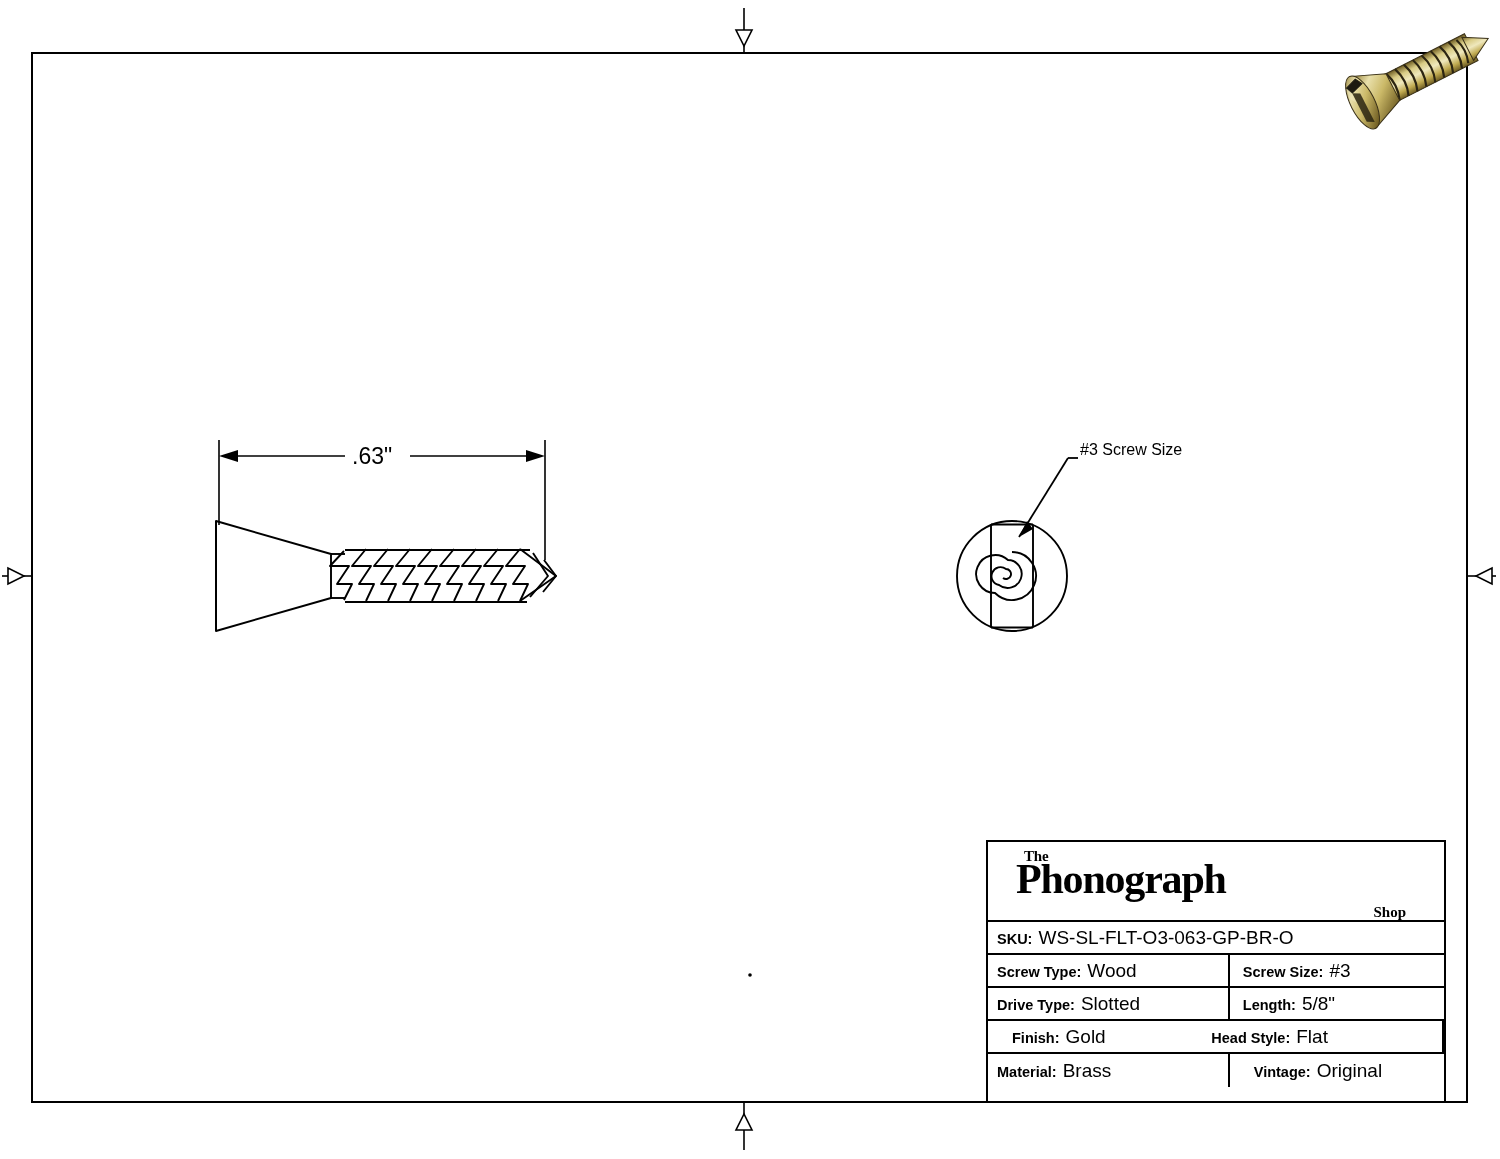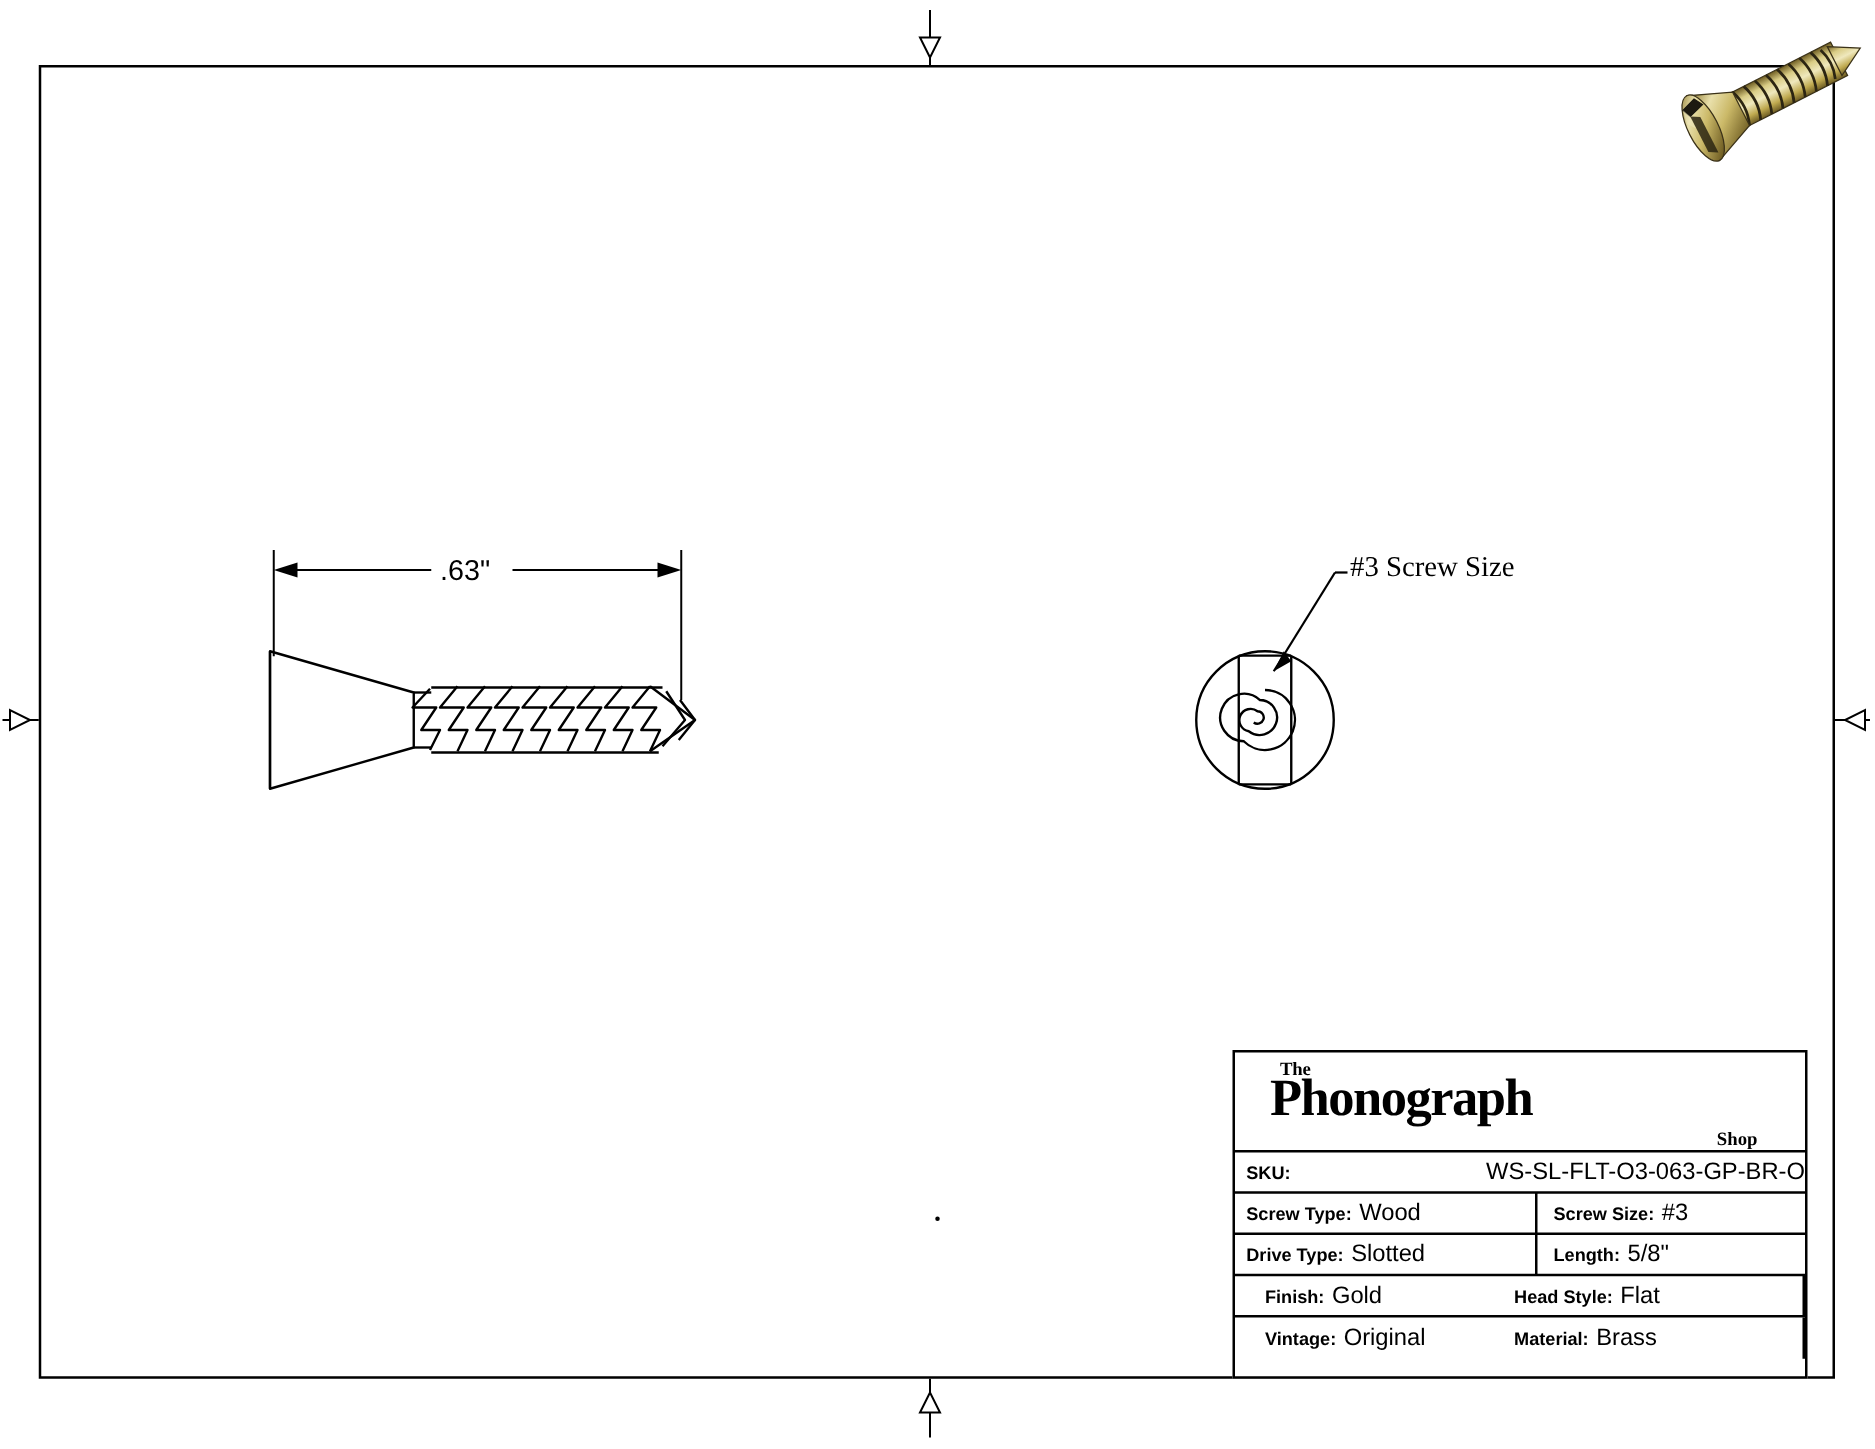--- a/index.html
+++ b/index.html
@@ -104,21 +104,20 @@
   }
   .tb-cell.left {
     width: 245px;
     border-right: 2px solid #000;
   }
   .tb-cell.right {
     width: 217px;
   }
   .tb-cell.full {
     width: 456px;
-    justify-content: space-between;
   }
   .tb-label {
     font-size: 14.5px;
     font-weight: bold;
     color: #000;
     margin-right: 6px;
   }
   .tb-value {
     font-size: 19px;
     color: #000;
@@ -129,23 +128,23 @@
 
   
   .dim-label {
     position: absolute;
     font-size: 23px;
     color: #000;
     font-family: "Liberation Sans", sans-serif;
   }
   .callout-label {
     position: absolute;
-    font-size: 23px;
-    color: #000;
-    font-family: Liberation Serif, serif;
+    font-size: 16px;
+    color: #000;
+    font-family: Liberation Sans, sans-serif;
     white-space: nowrap;
   }
 </style>
 </head>
 <body>
 
 <div id="sheet">
 
   <div class="frame"></div>
 
@@ -324,25 +323,25 @@
         <span class="tb-label">Finish:</span>
         <span class="tb-value">Gold</span>
       </div>
       <div class="tb-cell left">
         <span class="tb-label">Head Style:</span>
         <span class="tb-value">Flat</span>
       </div>
     </div>
 
     <div class="tb-row">
+      <div class="tb-cell left">
+        <span class="tb-label">Material:</span>
+        <span class="tb-value">Brass</span>
+      </div>
       <div class="tb-cell right indent2">
         <span class="tb-label">Vintage:</span>
         <span class="tb-value">Original</span>
       </div>
-      <div class="tb-cell left">
-        <span class="tb-label">Material:</span>
-        <span class="tb-value">Brass</span>
-      </div>
     </div>
 
   </div>
 
 </div>
 
 </body></html>

